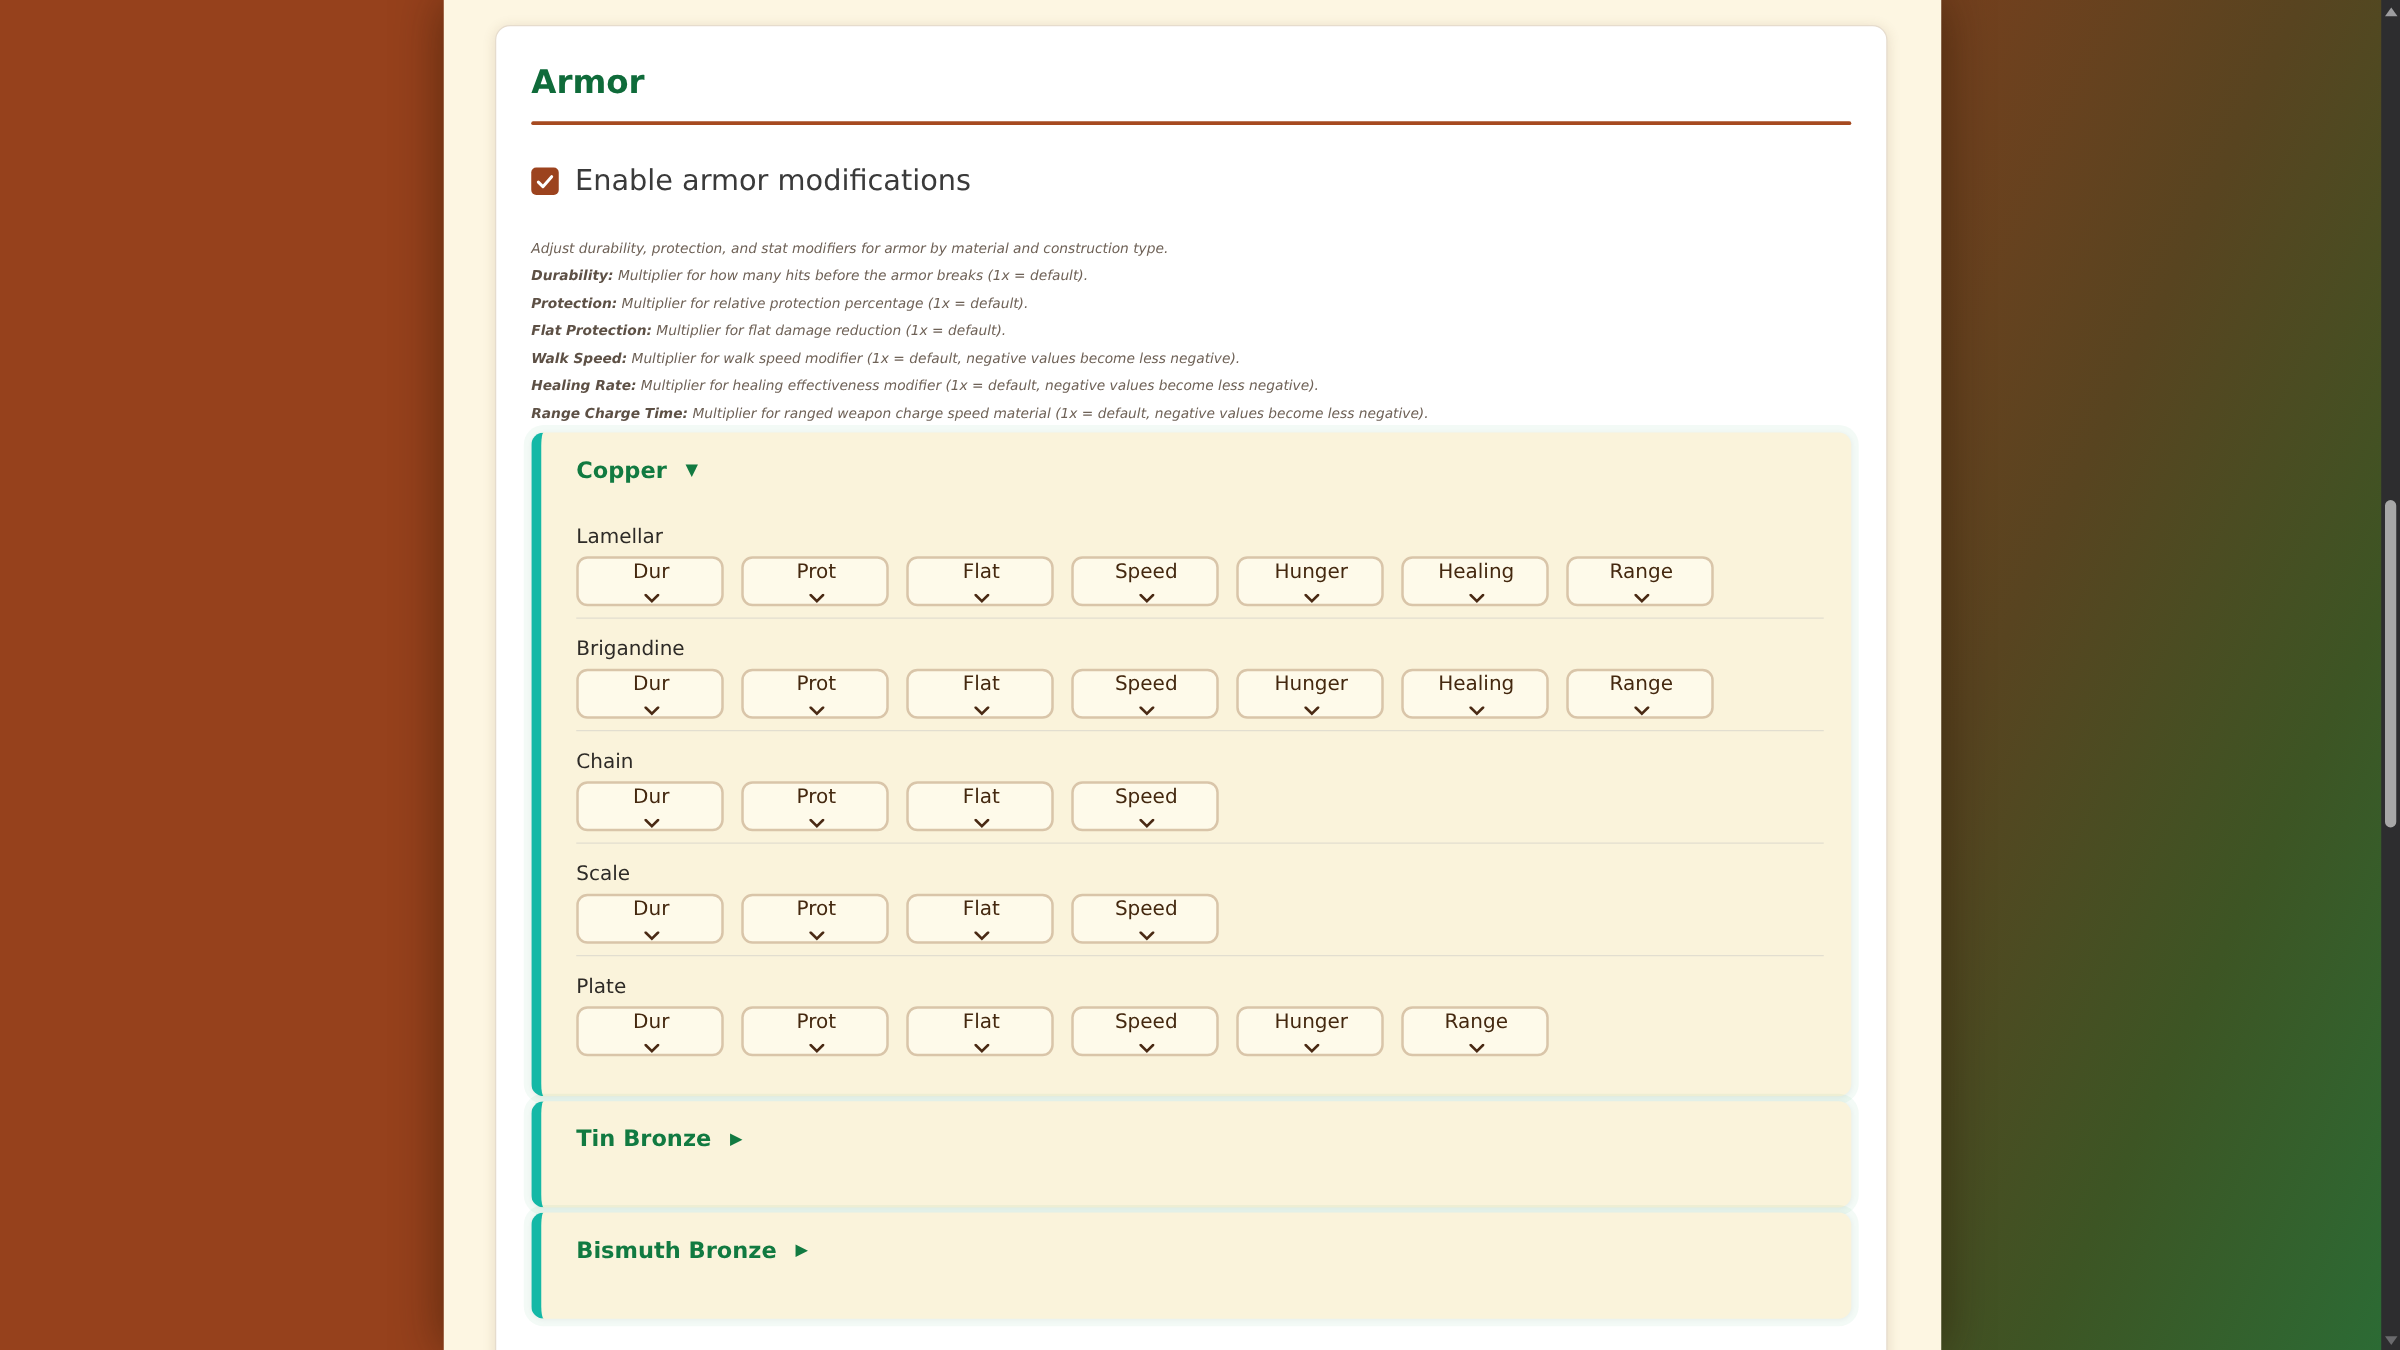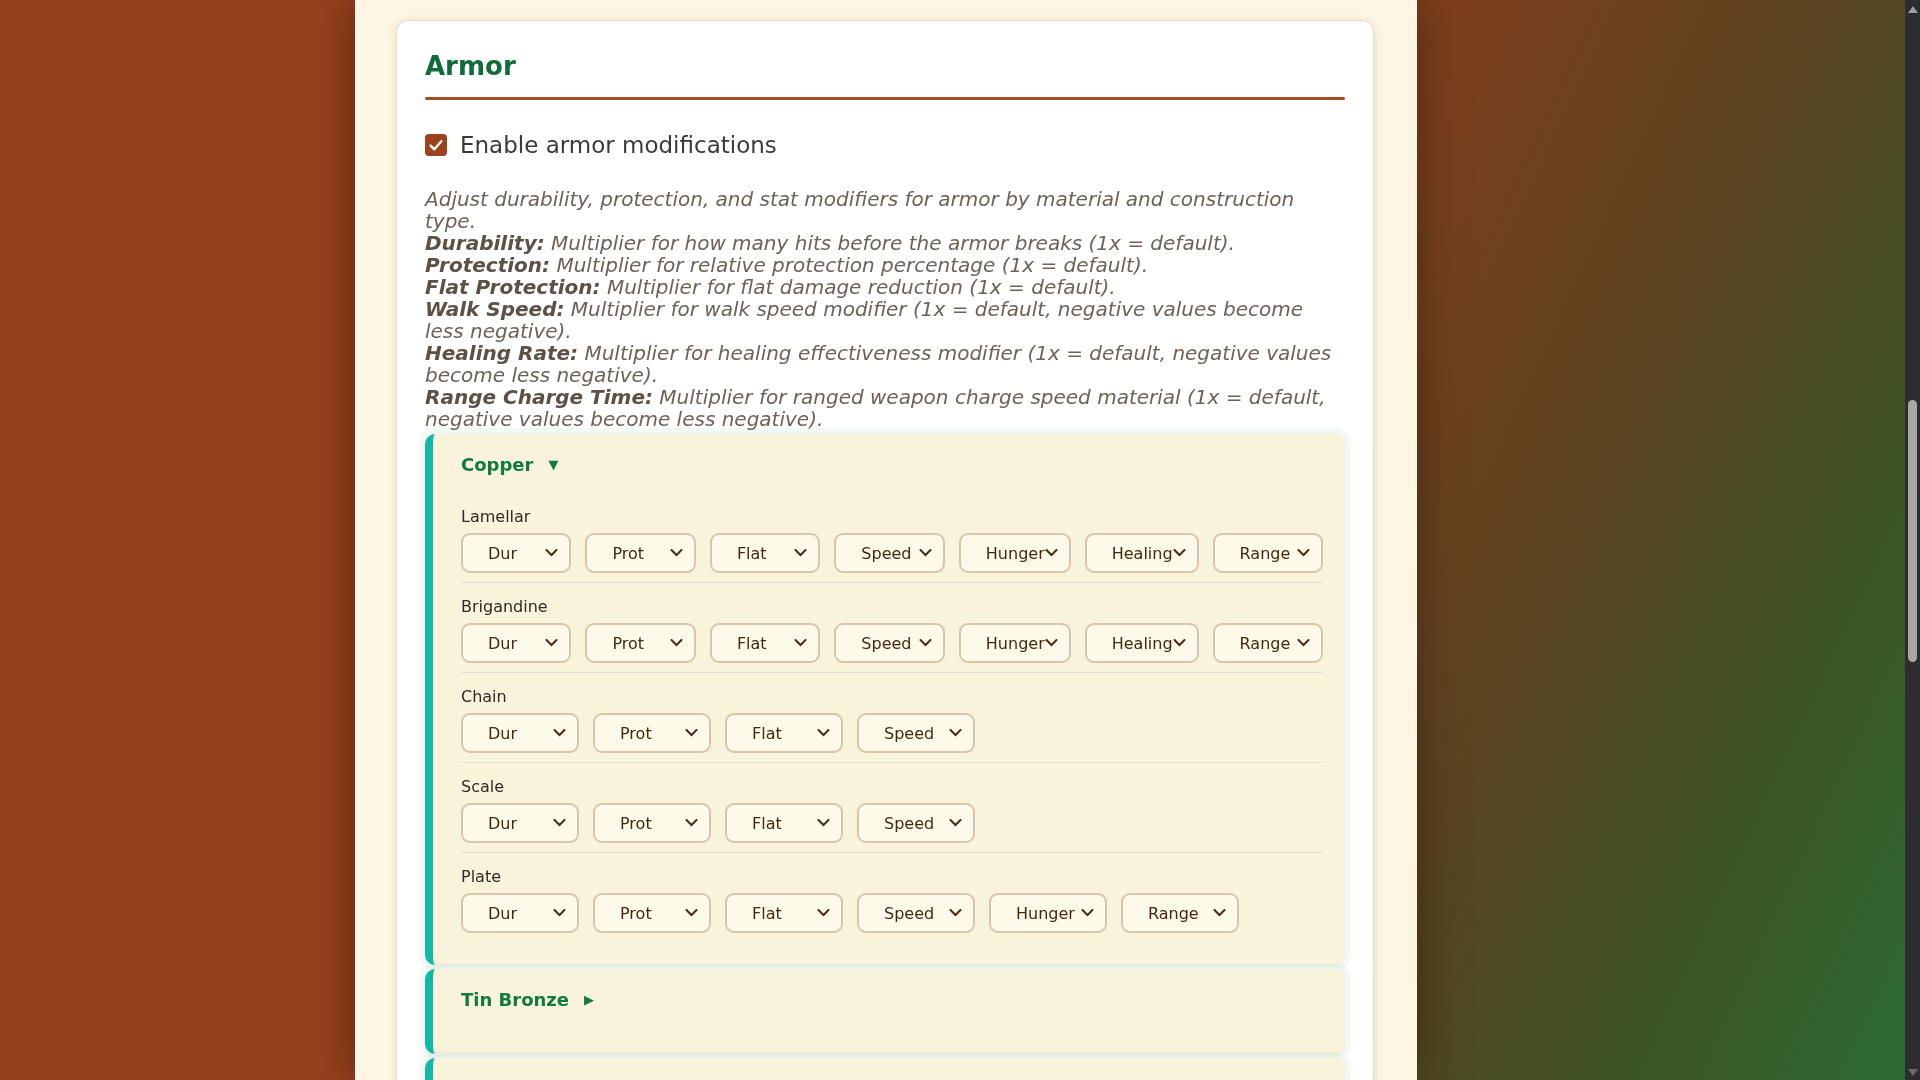--- a/index.html
+++ b/index.html
@@ -3,40 +3,40 @@
 <meta charset="utf-8">
 <style>
   * { margin:0; padding:0; box-sizing:border-box; }
   html,body { width:1920px; height:1080px; overflow:hidden; }
   body {
     font-family:"DejaVu Sans","Liberation Sans",sans-serif;
     background:linear-gradient(115deg,#96411c 0%,#96411c 45%,#7a3f1d 62%,#584420 76%,#3d5524 88%,#2b6c35 100%);
     position:relative;
   }
   .content-col {
-    position:absolute; left:355px; top:0; width:1062px; height:1080px;
+    position:absolute; left:355px; top:0; width:1198px; height:1080px;
     background:#fdf6e2;
     box-shadow:0 0 38px rgba(35,18,4,.55);
   }
   .card {
     position:absolute; left:41px; right:43px; top:20px; bottom:-60px;
     background:#ffffff;
     border:1px solid #e6dccd; border-radius:12px;
     box-shadow:0 2px 10px rgba(110,80,50,.16);
     padding:30px 28px;
   }
   .page-title { font-size:26px; font-weight:bold; color:#0f6b3a; }
   .title-rule { height:3px; background:#a64a20; border:none; margin-top:16px; border-radius:2px; }
   .checkbox-row { display:flex; align-items:center; gap:13px; margin-top:32px; cursor:pointer; width:max-content; }
   .checkbox {
     width:22px; height:22px; background:#9c431e; border-radius:4px;
     display:flex; align-items:center; justify-content:center; flex:0 0 auto;
   }
   .checkbox-label { font-size:23px; color:#3a3a3a; }
-  .desc { margin-top:30px; font-style:italic; font-size:20px; line-height:22px; color:#6e6156; }
+  .desc { margin-top:30px; font-style:italic; font-size:11px; line-height:22px; color:#6e6156; }
   .desc b { color:#5d5045; }
   .material {
     background:#faf3db;
     border-left:8px solid #14b8a6;
     border-radius:10px;
     margin-top:4px;
     padding:20px 22px 32px 28px;
     box-shadow:0 0 0 6px rgba(26,160,82,.05), 0 1px 4px rgba(0,0,0,.05);
   }
   .material-header {
@@ -47,22 +47,22 @@
   .mat-rows { margin-top:18px; }
   .mat-row { padding:14px 0 9px; border-bottom:1px solid #e2ded0; }
   .mat-row:last-child { border-bottom:none; padding-bottom:0; }
   .row-label { font-size:16px; line-height:20px; color:#2e2b27; margin-bottom:6px; }
   .select-row { display:flex; gap:14px; }
   .select {
     width:118px; height:40px;
     background:#fefaea;
     border:2px solid #d9c5a9; border-radius:9px;
     display:flex; align-items:center; justify-content:space-between;
-    padding:0 11px 0 25px;
-    font-size:16px; color:#44280f; cursor:pointer;
+    padding:0 11px 0 13px;
+    font-size:16px; color:#44280f; cursor:pointer;flex-direction:column;
   }
   .select .chev { display:flex; align-items:center; }
   .collapsed-pad { padding-bottom:44px; }
   
   .scrollbar-track {
     position:absolute; right:0; top:0; width:15px; height:1080px;
     background:#2d2d2f;
   }
   .scroll-arrow-up {
     position:absolute; top:6px; left:2.5px;

